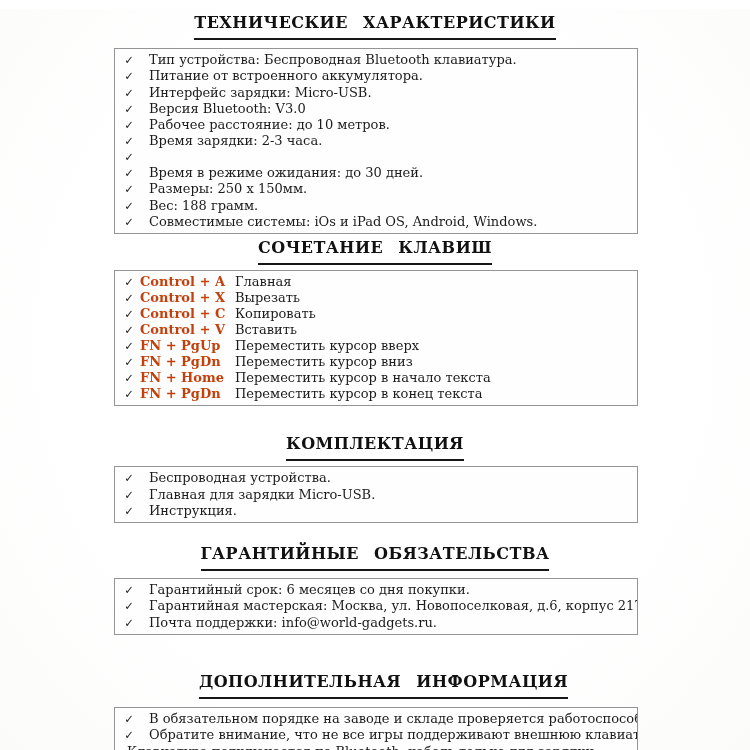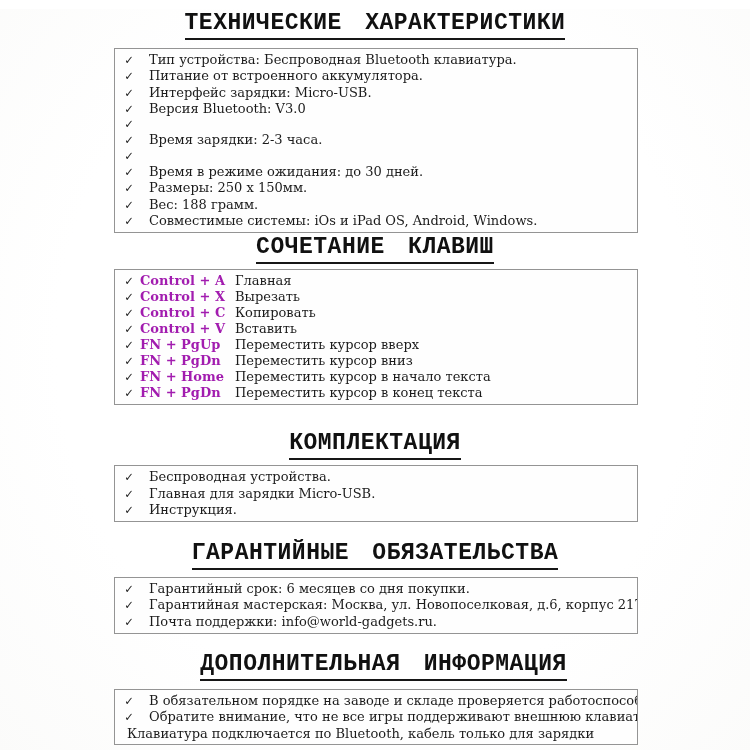--- a/index.html
+++ b/index.html
@@ -11,27 +11,26 @@
     overflow: hidden;
   }
   .page {
     position: relative;
     width: 750px;
     height: 750px;
     background: radial-gradient(ellipse at 50% 45%, #ffffff 60%, #fbfbfa 100%);
   }
   h1.sec-title {
     text-align: center;
-    font-size: 23px;
+    font-size: 16px;
     font-weight: bold;
     line-height: 28px;
     letter-spacing: 0.5px;
     word-spacing: 9px;
     color: #111;
-    font-family: Liberation Mono, monospace;
   }
   h1.sec-title .u {
     display: inline-block;
     border-bottom: 2.5px solid #161616;
     padding-bottom: 1px;
   }
   .box {
     width: 524px;
     margin-left: 114px;
     border: 1px solid #949494;
@@ -54,33 +53,33 @@
     font-family: "DejaVu Sans", sans-serif;
     font-size: 11.5px;
     color: #2a2a2a;
   }
   .txt { margin-left: 12px; }
   .keys {
     margin-left: 3px;
     width: 95px;
     font-weight: bold;
     font-size: 13px;
-    color: #a21caf;
+    color: #c2410c;
   }
   .action { margin-left: 0; }
   
   .t1 { margin-top: 9px; }
   .b1 { margin-top: 8px; }
   .t2 { }
   .b2 { margin-top: 5px; }
   .t3 { margin-top: 24px; }
   .b3 { margin-top: 5px; }
   .t4 { margin-top: 17px; }
   .b4 { margin-top: 7px; }
-  .t5 { margin-top: 16px; padding-left: 17px; }
+  .t5 { margin-top: 33px; padding-left: 17px; }
   .b5 { margin-top: 8px; }
 </style>
 </head>
 <body>
 
 <div class="page">
 
   <h1 class="sec-title t1"><span class="u">ТЕХНИЧЕСКИЕ ХАРАКТЕРИСТИКИ</span></h1>
   <div class="box b1">
     <div class="row">
@@ -94,20 +93,21 @@
     <div class="row">
         <span class="check">✓</span>
         <span class="txt">Интерфейс зарядки: Micro-USB.</span>
       </div>
     <div class="row">
         <span class="check">✓</span>
         <span class="txt">Версия Bluetooth: V3.0</span>
       </div>
     <div class="row">
         <span class="check">✓</span>
+        <span class="txt">Рабочее расстояние: до 10 метров.</span>
       </div>
     <div class="row">
         <span class="check">✓</span>
         <span class="txt">Время зарядки: 2-3 часа.</span>
       </div>
     <div class="row">
         <span class="check">✓</span>
       </div>
     <div class="row">
         <span class="check">✓</span>

